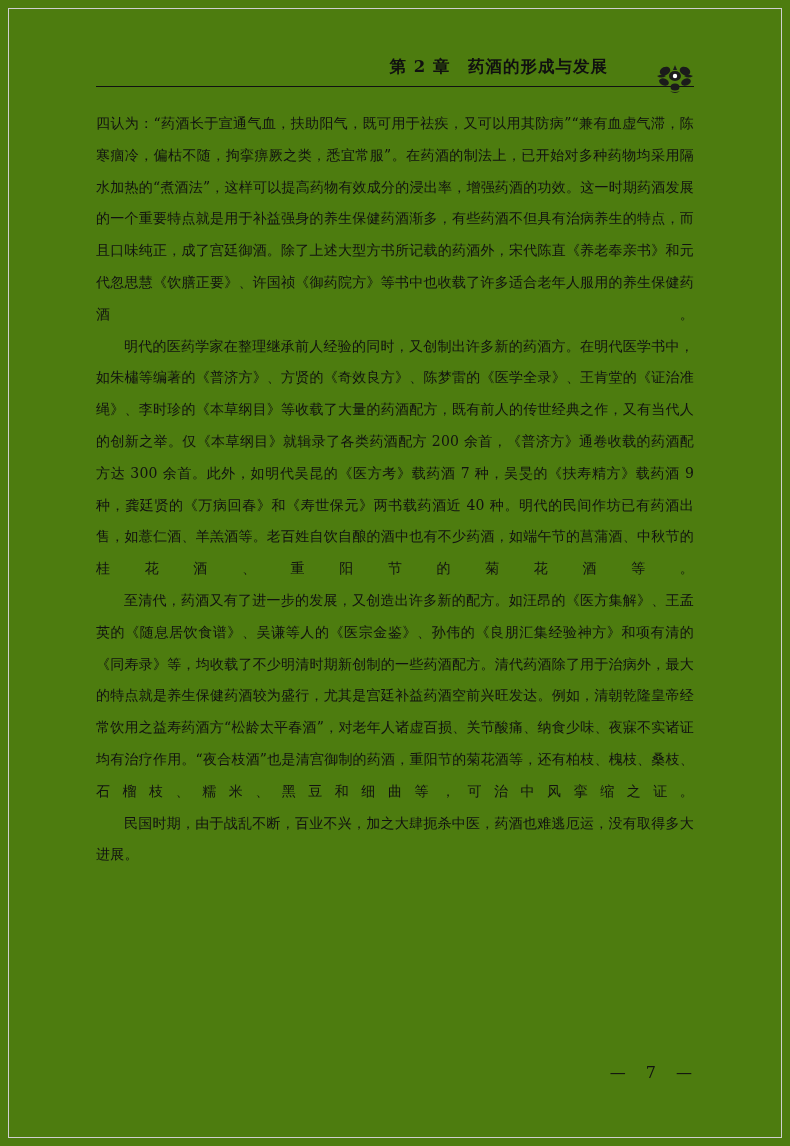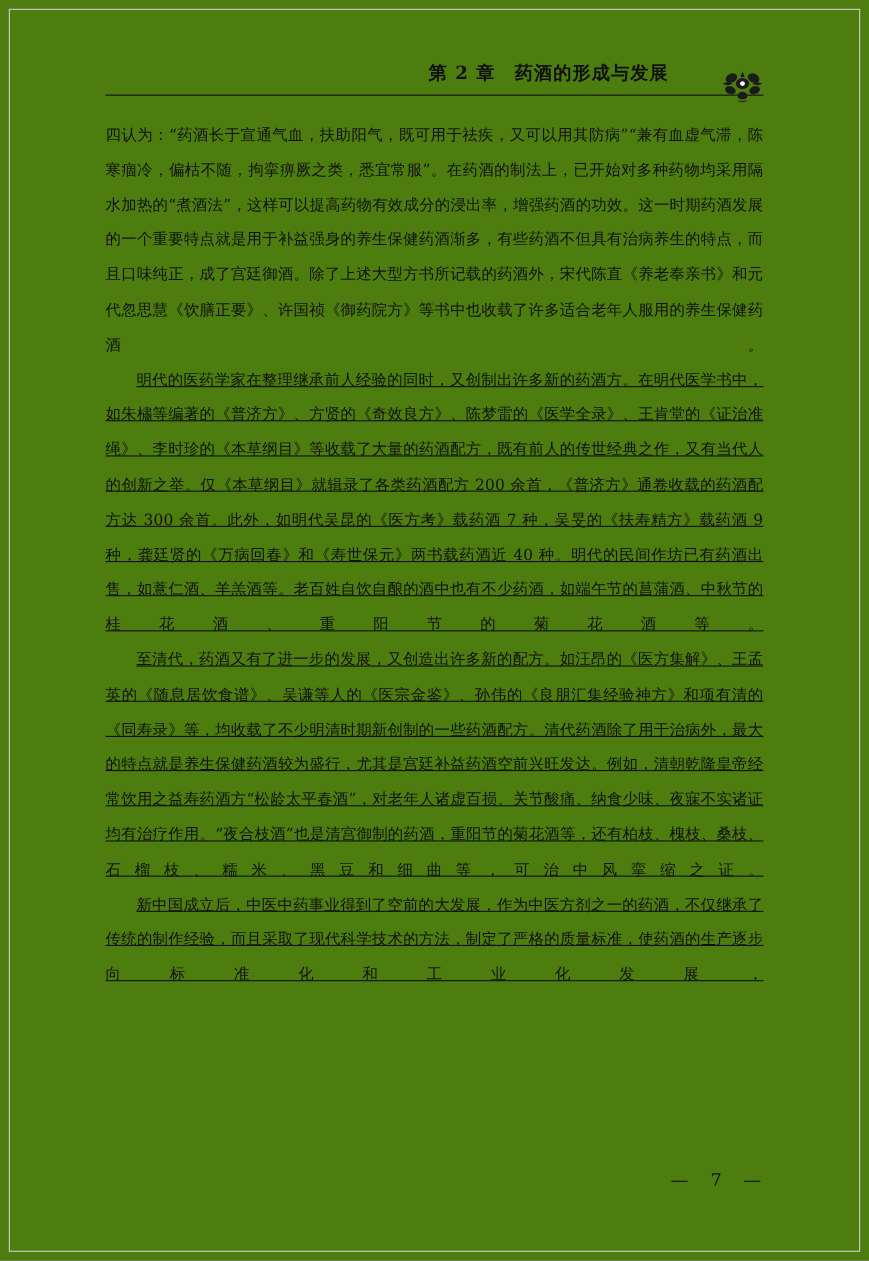--- a/index.html
+++ b/index.html
@@ -72,21 +72,20 @@
     font-size: 14px;
     line-height: 31.8px;
     color: #111;
     text-align: justify;
     text-align-last: justify;
     letter-spacing: 0.2px;
     font-family: "DejaVu Serif", "Liberation Serif", serif;
   }
   p.indent {
     text-indent: 2em;
-    text-decoration: underline;
   }
   p.lastline-left {
     text-align-last: left;
   }
 
   .footer {
     position: absolute;
     left: 96px;
     right: 96px;
     bottom: 62px;
@@ -125,19 +124,19 @@
           <path d="M18 31 q5 4 10 0 q-5 2 -10 0z"></path>
         </g>
       </svg>
     </div>
   </div>
 
   <div class="content">
     <p class="para">四认为：“药酒长于宣通气血，扶助阳气，既可用于祛疾，又可以用其防病”“兼有血虚气滞，陈寒痼冷，偏枯不随，拘挛痹厥之类，悉宜常服”。在药酒的制法上，已开始对多种药物均采用隔水加热的“煮酒法”，这样可以提高药物有效成分的浸出率，增强药酒的功效。这一时期药酒发展的一个重要特点就是用于补益强身的养生保健药酒渐多，有些药酒不但具有治病养生的特点，而且口味纯正，成了宫廷御酒。除了上述大型方书所记载的药酒外，宋代陈直《养老奉亲书》和元代忽思慧《饮膳正要》、许国祯《御药院方》等书中也收载了许多适合老年人服用的养生保健药酒。</p>
     <p class="para indent">明代的医药学家在整理继承前人经验的同时，又创制出许多新的药酒方。在明代医学书中，如朱橚等编著的《普济方》、方贤的《奇效良方》、陈梦雷的《医学全录》、王肯堂的《证治准绳》、李时珍的《本草纲目》等收载了大量的药酒配方，既有前人的传世经典之作，又有当代人的创新之举。仅《本草纲目》就辑录了各类药酒配方 200 余首，《普济方》通卷收载的药酒配方达 300 余首。此外，如明代吴昆的《医方考》载药酒 7 种，吴旻的《扶寿精方》载药酒 9 种，龚廷贤的《万病回春》和《寿世保元》两书载药酒近 40 种。明代的民间作坊已有药酒出售，如薏仁酒、羊羔酒等。老百姓自饮自酿的酒中也有不少药酒，如端午节的菖蒲酒、中秋节的桂花酒、重阳节的菊花酒等。</p>
     <p class="para indent">至清代，药酒又有了进一步的发展，又创造出许多新的配方。如汪昂的《医方集解》、王孟英的《随息居饮食谱》、吴谦等人的《医宗金鉴》、孙伟的《良朋汇集经验神方》和项有清的《同寿录》等，均收载了不少明清时期新创制的一些药酒配方。清代药酒除了用于治病外，最大的特点就是养生保健药酒较为盛行，尤其是宫廷补益药酒空前兴旺发达。例如，清朝乾隆皇帝经常饮用之益寿药酒方“松龄太平春酒”，对老年人诸虚百损、关节酸痛、纳食少味、夜寐不实诸证均有治疗作用。“夜合枝酒”也是清宫御制的药酒，重阳节的菊花酒等，还有柏枝、槐枝、桑枝、石榴枝、糯米、黑豆和细曲等，可治中风挛缩之证。</p>
-    <p class="para indent">新中国成立后，中医中药事业得到了空前的大发展，作为中医方剂之一的药酒，不仅继承了传统的制作经验，而且采取了现代科学技术的方法，制定了严格的质量标准，使药酒的生产逐步向标准化和工业化发展，</p>
+    <p class="para indent lastline-left">民国时期，由于战乱不断，百业不兴，加之大肆扼杀中医，药酒也难逃厄运，没有取得多大进展。</p>
   </div>
 
   <div class="footer">
     <span class="page-number">—　7　—</span>
   </div>
 </div>
 
 </body></html>

